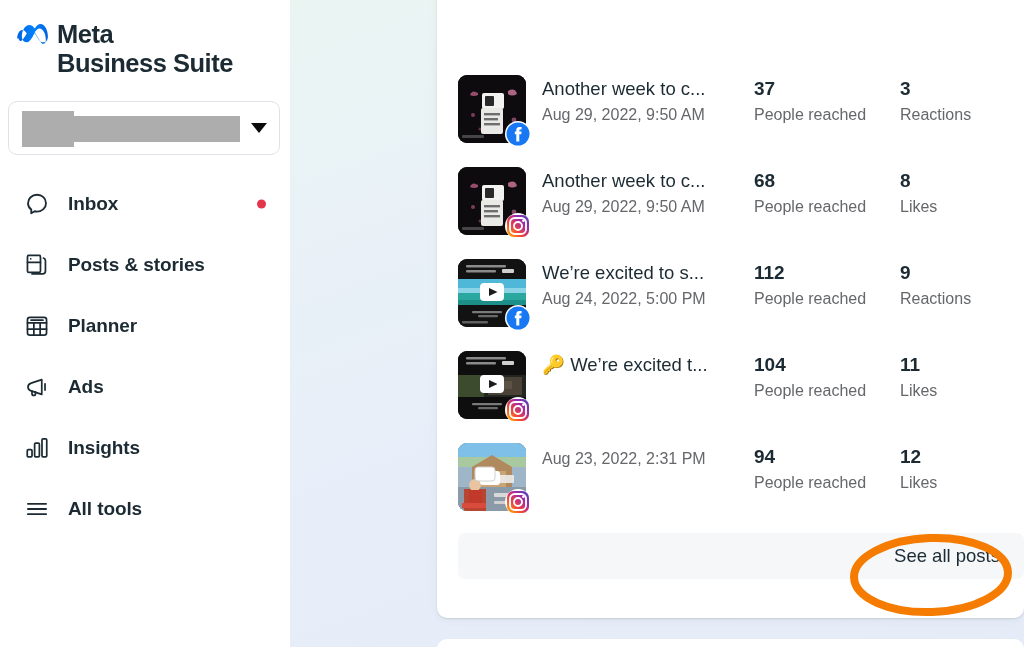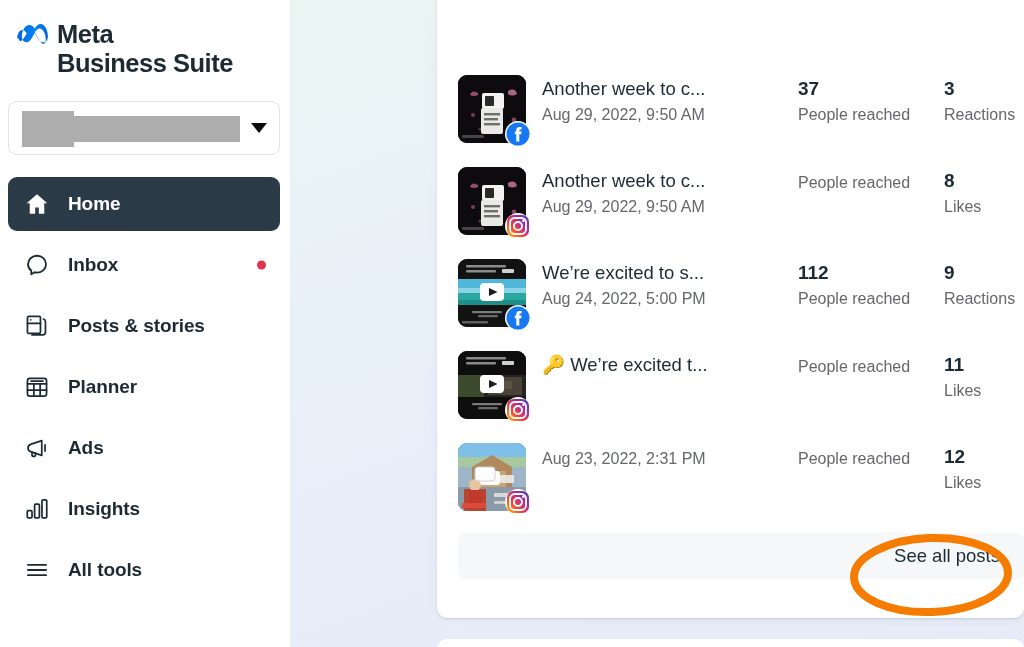--- a/index.html
+++ b/index.html
@@ -228,21 +228,21 @@
     color: #65676b;
     line-height: 22px;
     margin-top: 3px;
     white-space: nowrap;
   }
 
   .stat {
     flex: none;
     padding-top: 4px;
   }
-  .stat-reach { width: 146px; margin-left: 44px; }
+  .stat-reach { width: 146px; }
   .stat-num {
     font-size: 19px;
     font-weight: 700;
     color: #1c2b33;
     line-height: 24px;
   }
   .stat-label {
     font-size: 16px;
     color: #65676b;
     line-height: 22px;
@@ -312,28 +312,20 @@
     <div class="account-select">
       <span class="account-redacted">
         <span class="r1"></span>
           <span class="r2"></span>
       </span>
       <span class="caret-down"></span>
     </div>
 
     <nav class="nav">
 
-      <div class="nav-item active">
-        <span class="nav-icon">
-          <svg width="26" height="26" viewBox="0 0 24 24" fill="#ffffff">
-            <path d="M12 3 2.5 11.2h2.8V21h5V15.2h3.4V21h5v-9.8h2.8z"></path>
-          </svg>
-        </span>
-        <span class="nav-label">Home</span>
-      </div>
 
 
       <div class="nav-item">
         <span class="nav-icon">
           <svg width="26" height="26" viewBox="0 0 24 24" fill="none" stroke="#1c2b33" stroke-width="1.7" stroke-linejoin="round">
             <path d="M12 3.5c-4.7 0-8.3 3.4-8.3 7.7 0 2.4 1.1 4.5 3 5.9v3.4l3.2-1.8c.7.2 1.4.3 2.1.3 4.7 0 8.3-3.4 8.3-7.8S16.7 3.5 12 3.5z"></path>
           </svg>
         </span>
         <span class="nav-label">Inbox</span>
         <span class="nav-dot"></span>
@@ -484,20 +476,21 @@
               <circle cx="12" cy="12" r="4" fill="none" stroke="#fff" stroke-width="1.9"></circle>
               <circle cx="17.4" cy="6.7" r="1.3" fill="#fff"></circle>
             </svg>
           </div>
         </div>
         <div class="post-text">
           <div class="post-title">Another week to c...</div>
           <div class="post-date">Aug 29, 2022, 9:50 AM</div>
         </div>
         <div class="stat stat-reach">
+          <div class="stat-num">68</div>
           <div class="stat-label">People reached</div>
         </div>
         <div class="stat">
           <div class="stat-num">8</div>
           <div class="stat-label">Likes</div>
         </div>
       </div>
 
       <div class="post-row">
         <div class="thumb-wrap">
@@ -572,20 +565,21 @@
               <rect x="4" y="4" width="16" height="16" rx="4.8" fill="none" stroke="#fff" stroke-width="1.9"></rect>
               <circle cx="12" cy="12" r="4" fill="none" stroke="#fff" stroke-width="1.9"></circle>
               <circle cx="17.4" cy="6.7" r="1.3" fill="#fff"></circle>
             </svg>
           </div>
         </div>
         <div class="post-text">
           <div class="post-title">🔑 We’re excited t...</div>
         </div>
         <div class="stat stat-reach">
+          <div class="stat-num">104</div>
           <div class="stat-label">People reached</div>
         </div>
         <div class="stat">
           <div class="stat-num">11</div>
           <div class="stat-label">Likes</div>
         </div>
       </div>
 
       <div class="post-row">
         <div class="thumb-wrap">
@@ -622,20 +616,21 @@
               <rect x="4" y="4" width="16" height="16" rx="4.8" fill="none" stroke="#fff" stroke-width="1.9"></rect>
               <circle cx="12" cy="12" r="4" fill="none" stroke="#fff" stroke-width="1.9"></circle>
               <circle cx="17.4" cy="6.7" r="1.3" fill="#fff"></circle>
             </svg>
           </div>
         </div>
         <div class="post-text">
           <div class="post-date">Aug 23, 2022, 2:31 PM</div>
         </div>
         <div class="stat stat-reach">
+          <div class="stat-num">94</div>
           <div class="stat-label">People reached</div>
         </div>
         <div class="stat">
           <div class="stat-num">12</div>
           <div class="stat-label">Likes</div>
         </div>
       </div>
 
     </div>
 

